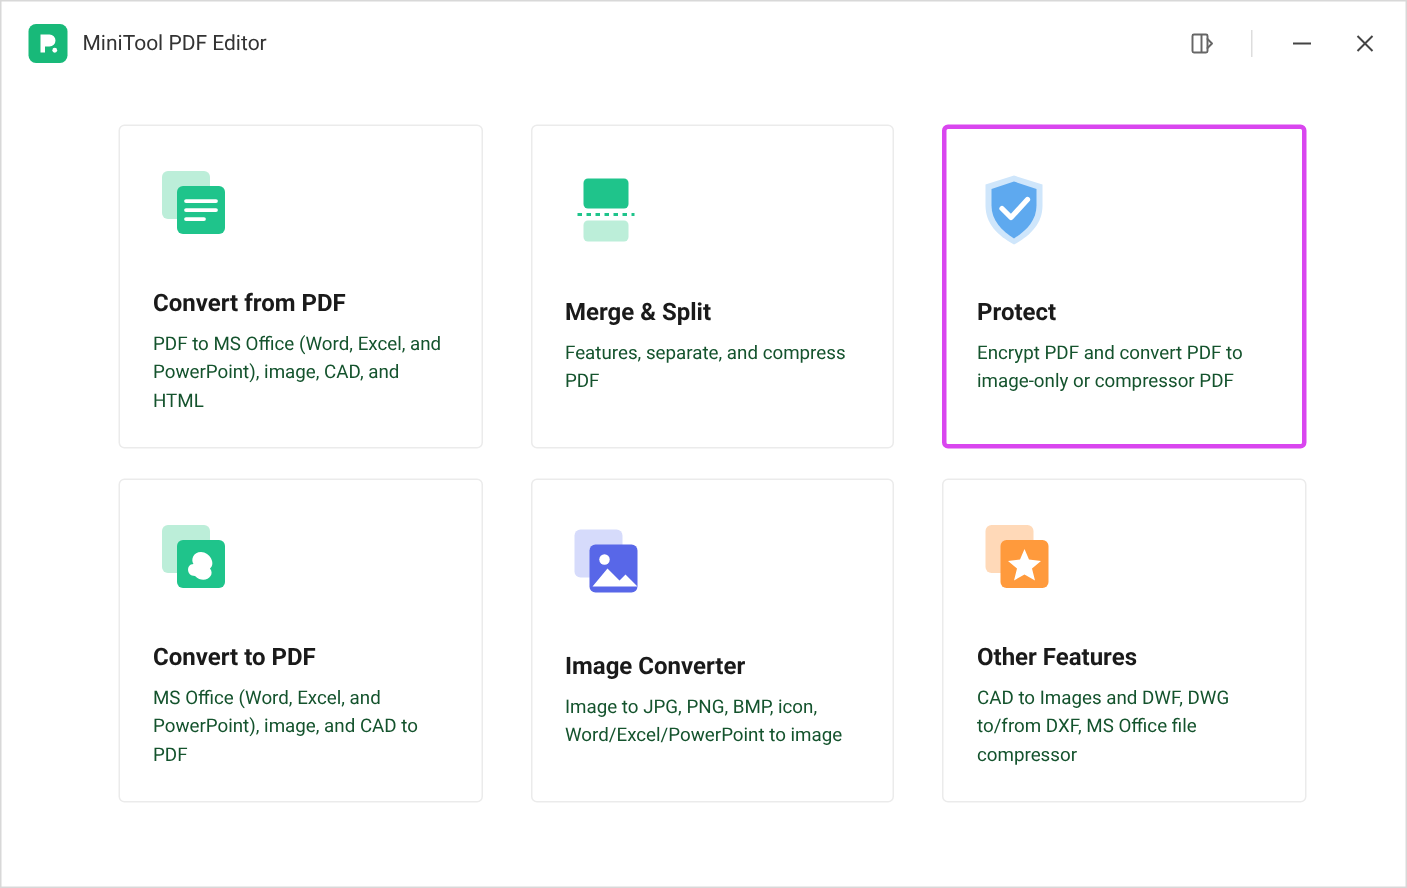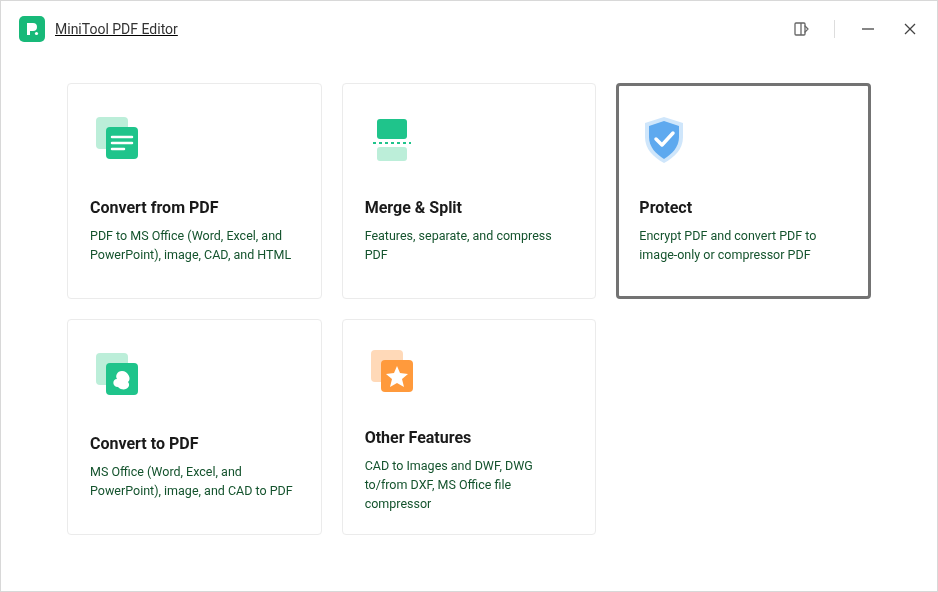--- a/index.html
+++ b/index.html
@@ -26,21 +26,20 @@
       height: 56px;
       display: flex;
       align-items: center;
       padding: 0 18px;
       justify-content: space-between;
     }
     .titlebar-left {
       display: flex;
       align-items: center;
       gap: 10px;
-      text-decoration: underline;
     }
     .app-logo {
       width: 26px;
       height: 26px;
       background: #18b979;
       border-radius: 5px;
       display: flex;
       align-items: center;
       justify-content: center;
       color: #fff;
@@ -82,23 +81,24 @@
     }
     .card {
       border: 1px solid #ebebeb;
       border-radius: 4px;
       padding: 26px 22px 26px 22px;
       height: 216px;
       background: #fff;
       cursor: pointer;
       display: flex;
       flex-direction: column;
+      margin-left: 12px;
     }
     .card.highlighted {
-      border: 3px solid #737373;
+      border: 3px solid #d946ef;
       padding: 24px 20px 24px 20px;
     }
     .card-icon {
       height: 60px;
       display: flex;
       align-items: center;
       margin-bottom: 28px;
     }
     .card-title {
       font-size: 16px;
@@ -195,20 +195,32 @@
           <svg width="54" height="54" viewBox="0 0 54 54">
             <rect x="6" y="4" width="32" height="32" rx="4" fill="#bceed9"></rect>
             <rect x="16" y="14" width="32" height="32" rx="4" fill="#1fc48b"></rect>
             <path d="M32 22 C27 22 25 27 27 30 C22 30 22 38 28 38 C34 44 42 38 38 33 C42 30 38 22 32 22 Z" fill="#fff"></path>
           </svg>
         </div>
         <div class="card-title">Convert to PDF</div>
         <div class="card-desc">MS Office (Word, Excel, and PowerPoint), image, and CAD to PDF</div>
       </div>
 
+      <div class="card">
+        <div class="card-icon">
+          <svg width="54" height="54" viewBox="0 0 54 54">
+            <rect x="6" y="4" width="32" height="32" rx="4" fill="#d6dbfb"></rect>
+            <rect x="16" y="14" width="32" height="32" rx="4" fill="#5867e8"></rect>
+            <circle cx="26" cy="24" r="3.5" fill="#fff"></circle>
+            <path d="M18 42 L28 30 L36 38 L40 34 L48 42 Z" fill="#fff"></path>
+          </svg>
+        </div>
+        <div class="card-title">Image Converter</div>
+        <div class="card-desc">Image to JPG, PNG, BMP, icon, Word/Excel/PowerPoint to image</div>
+      </div>
 
       <div class="card">
         <div class="card-icon">
           <svg width="54" height="54" viewBox="0 0 54 54">
             <rect x="6" y="4" width="32" height="32" rx="4" fill="#ffd9b8"></rect>
             <rect x="16" y="14" width="32" height="32" rx="4" fill="#ff9a3c"></rect>
             <path d="M32 20 L35 27 L43 28 L37 33 L39 41 L32 37 L25 41 L27 33 L21 28 L29 27 Z" fill="#fff"></path>
           </svg>
         </div>
         <div class="card-title">Other Features</div>

